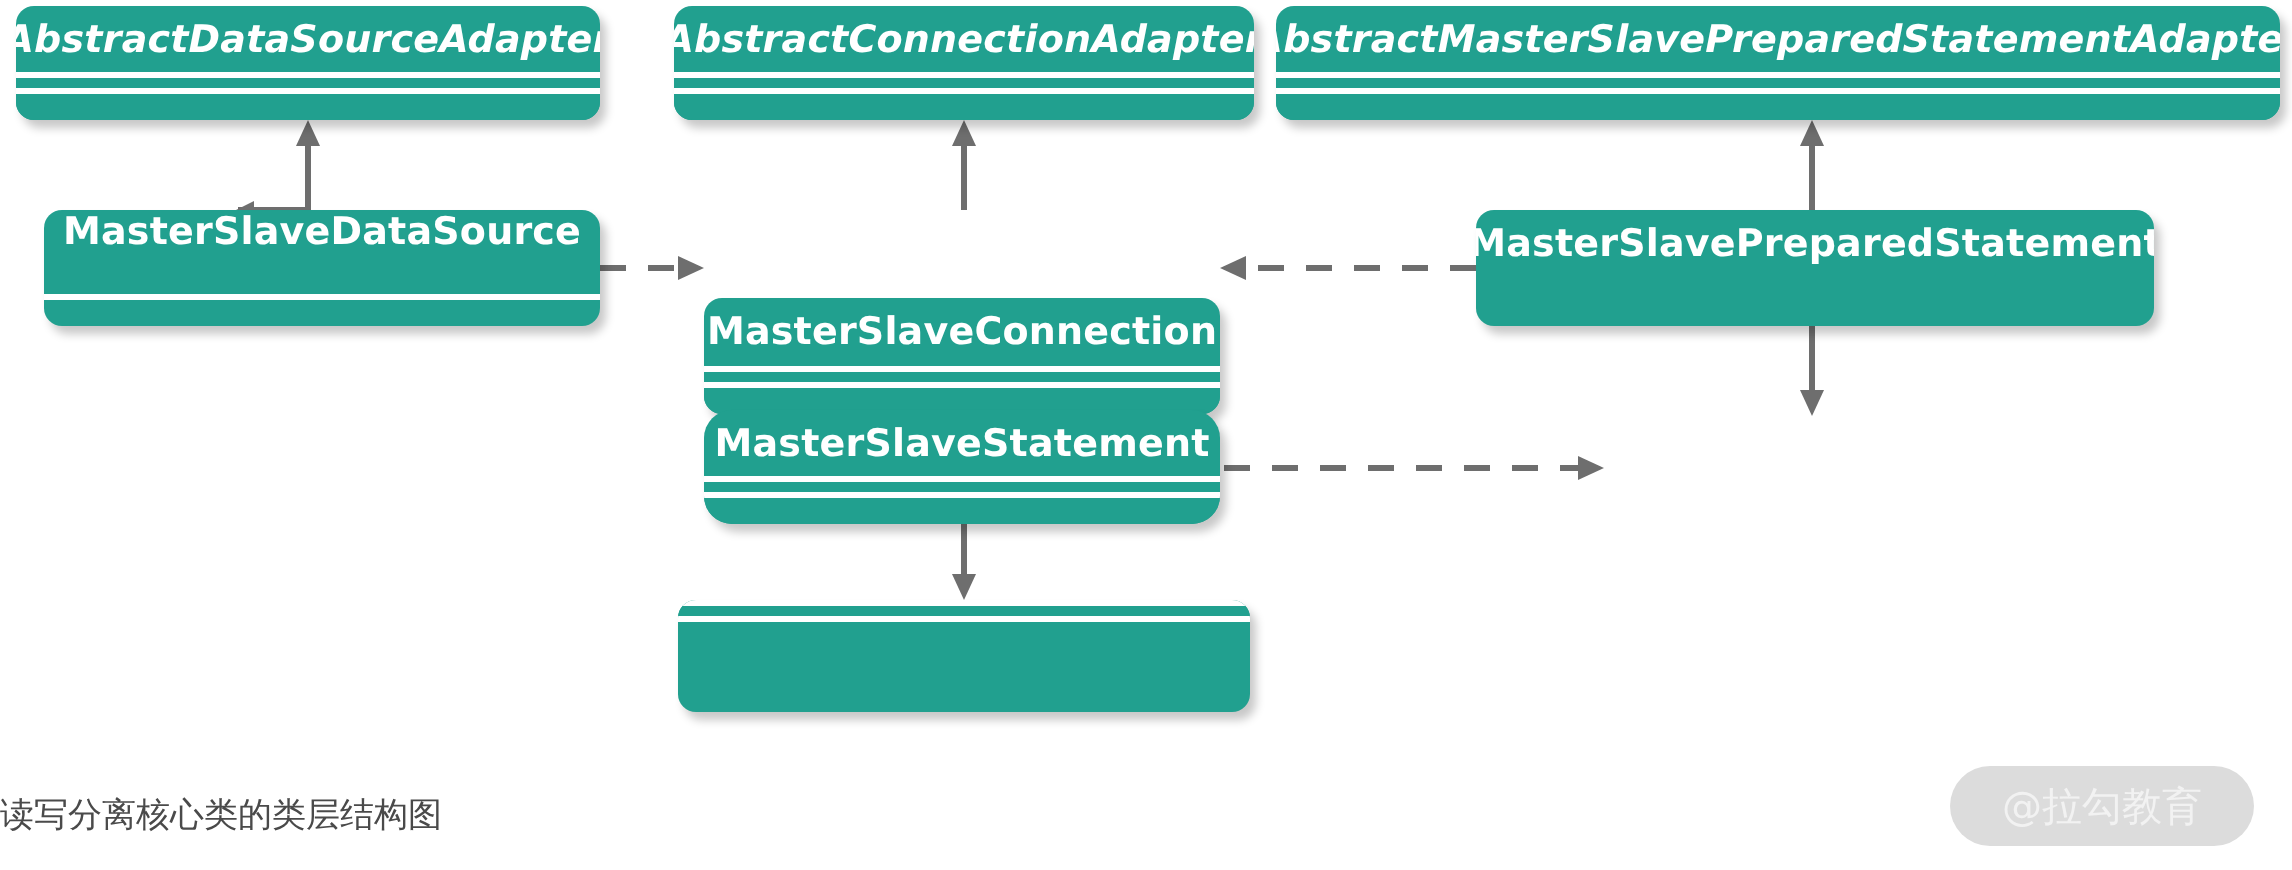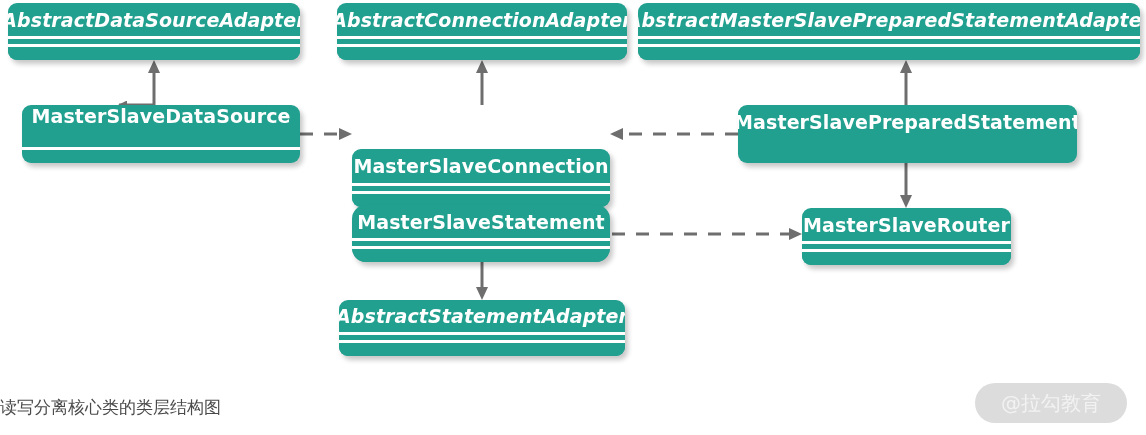--- a/index.html
+++ b/index.html
@@ -218,30 +218,22 @@
   </div>
 
   <div class="uml-box" style="left:352px; top:205px; width:258px; height:57px;border-radius:14px;">
     <div class="uml-title">MasterSlaveStatement</div>
     <div class="uml-sep"></div>
     <div class="uml-band"></div>
     <div class="uml-sep"></div>
     <div class="uml-foot"></div>
   </div>
 
-  <div class="uml-box" style="left:802px; top:208px; width:209px; height:57px;">
-    <div class="uml-title">MasterSlaveRouter</div>
-    <div class="uml-sep"></div>
-    <div class="uml-band"></div>
-    <div class="uml-sep"></div>
-    <div class="uml-foot"></div>
-  </div>
 
   <div class="uml-box abstract" style="left:339px; top:300px; width:286px; height:56px;">
-    <div class="uml-title">AbstractStatementAdapter</div>
     <div class="uml-sep"></div>
     <div class="uml-band"></div>
     <div class="uml-sep"></div>
     <div class="uml-foot"></div>
   </div>
 
   <div class="caption">读写分离核心类的类层结构图</div>
 
   <div class="watermark">
     <span>@拉勾教育</span>

